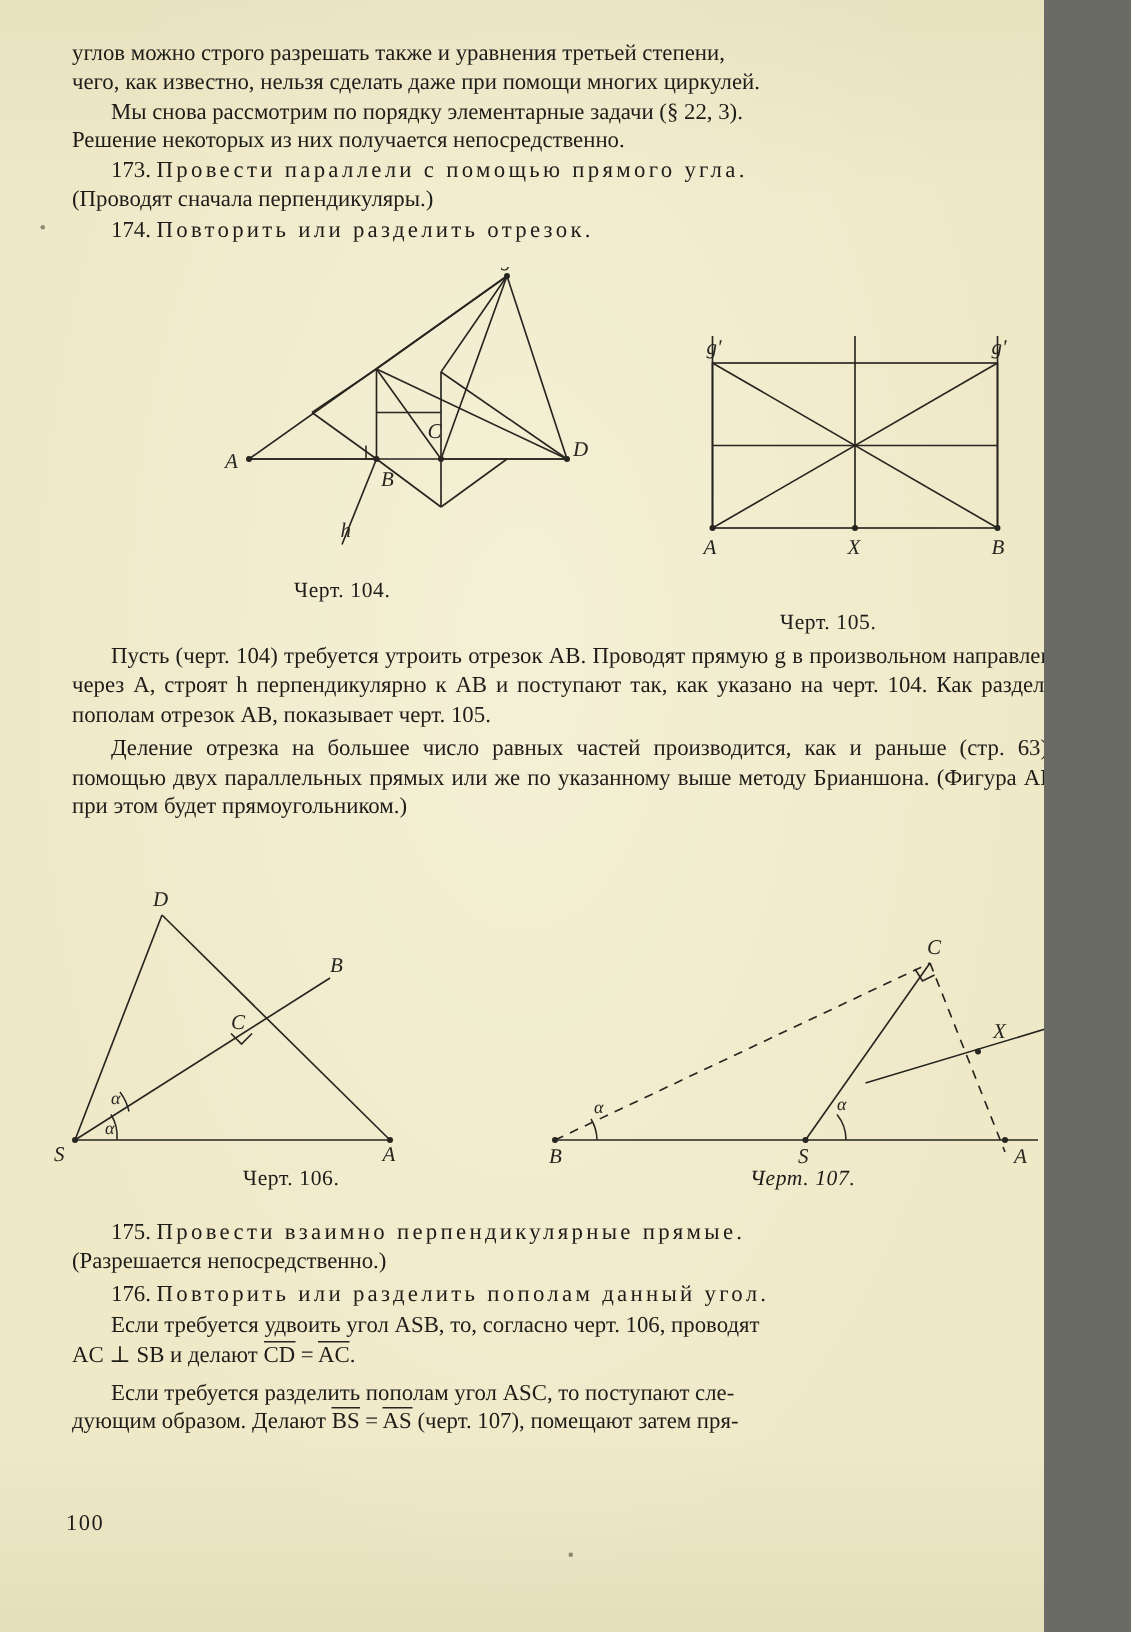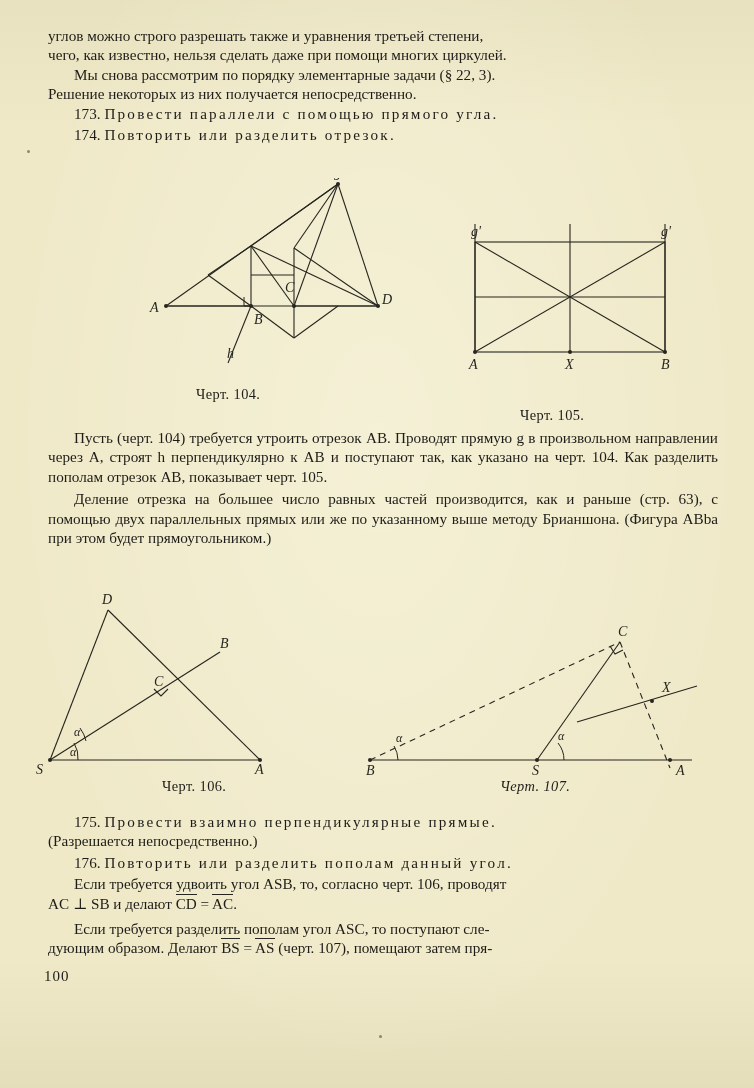--- a/index.html
+++ b/index.html
@@ -2,21 +2,21 @@
 <html><head>
 <meta charset="utf-8">
 <style>
   html, body {
     margin: 0;
     padding: 0;
     background: #6b6b66;
   }
   .page {
     position: relative;
-    width: 754px;
+    width: 696px;
     height: 1088px;
     background: #efe9c8;
     overflow: hidden;
     font-family: "Liberation Serif", "DejaVu Serif", serif;
     color: #1d1c18;
     box-sizing: border-box;
   }
   
   .paper-tint {
     position: absolute;
@@ -49,21 +49,21 @@
     padding-top: 0px;
   }
   .fig-caption {
     position: absolute;
     font-size: 14.4px;
     letter-spacing: 0.4px;
   }
   .pageno {
     position: absolute;
     left: 44px;
-    top: 968px;
+    top: 1008px;
     font-size: 15px;
     letter-spacing: 1px;
   }
   svg { display: block; }
   .dot-mark {
     position: absolute;
     width: 3px; height: 3px;
     background: #4a4838;
     border-radius: 50%;
     opacity: .6;
@@ -79,20 +79,21 @@
 
   <div class="text-col" style="top:26px;">
     <p class="body">углов можно строго разрешать также и уравнения третьей степени,</p>
     <p class="body">чего, как известно, нельзя сделать даже при помощи многих циркулей.</p>
     <p class="body indent">Мы снова рассмотрим по  порядку элементарные задачи (§ 22, 3).</p>
     <p class="body">Решение некоторых из них получается непосредственно.</p>
     <p class="body indent">
       <span>173.</span>
       <span class="spaced">Провести параллели с помощью прямого угла.</span>
     </p>
+    <p class="body">(Проводят сначала перпендикуляры.)</p>
     <p class="body indent" style="margin-top:2px;">
       <span>174.</span>
       <span class="spaced">Повторить или разделить отрезок.</span>
     </p>
   </div>
 
   <div style="position:absolute; left:148px; top:178px;">
     <svg width="330" height="200" viewBox="0 0 330 200">
       <g stroke="#26251f" stroke-width="1.1" fill="none">
 

